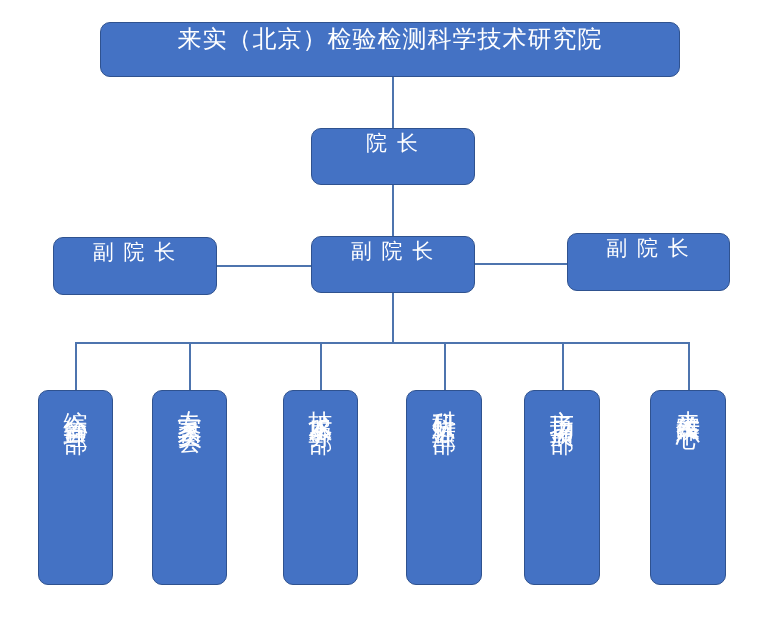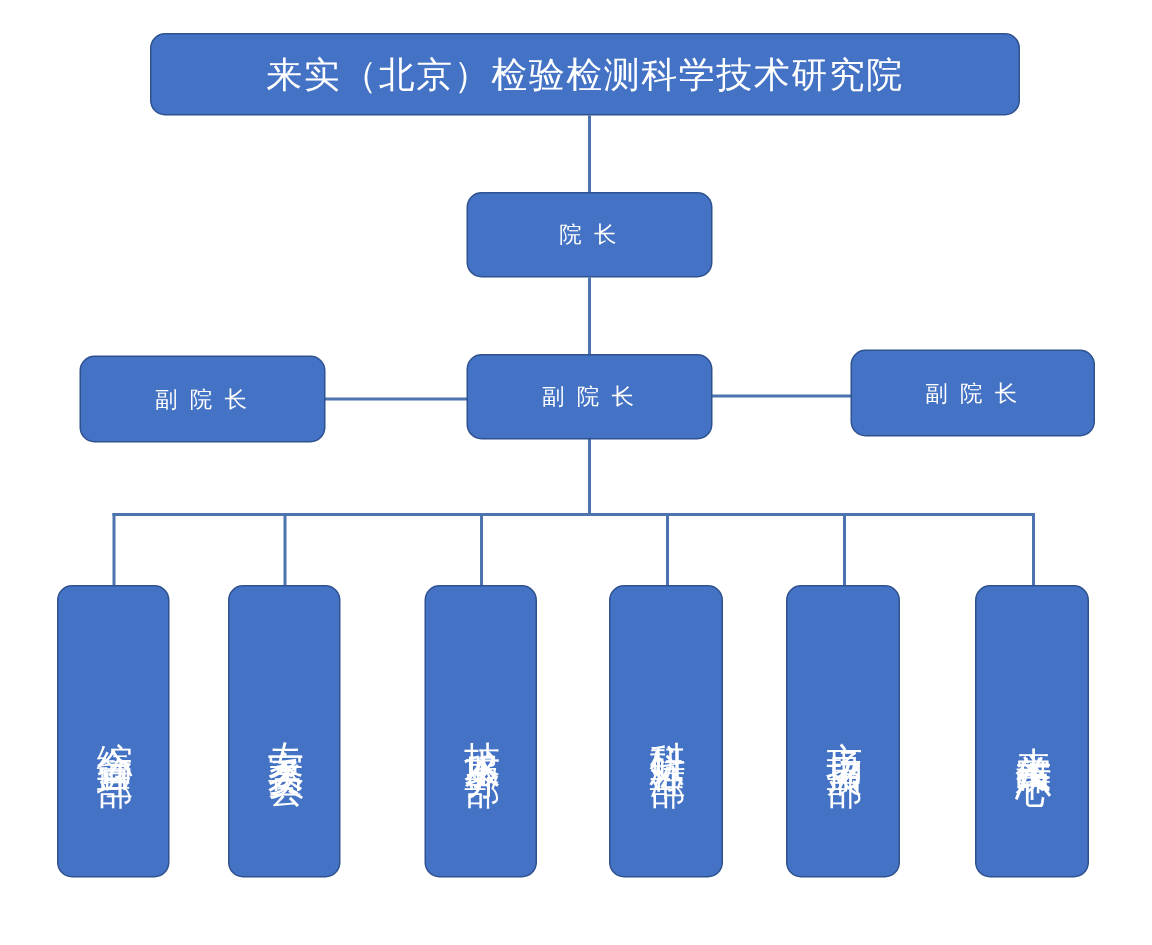--- a/index.html
+++ b/index.html
@@ -19,31 +19,30 @@
     height: 630px;
     background: #ffffff;
     overflow: hidden;
   }
   .org-box {
     position: absolute;
     background: var(--box-fill);
     border: 1.5px solid var(--box-border);
     border-radius: 10px;
     display: flex;
-    align-items: center;
     justify-content: center;
     color: var(--text);
   }
   .label-h {
     color: var(--text);
     white-space: pre;
     text-align: center;
   }
   .root-label  { font-size: 24px; letter-spacing: 1px; }
-  .title-label { font-size: 15px; letter-spacing: 2px; }
+  .title-label { font-size: 21px; letter-spacing: 2px; }
   .dept-label {
     color: var(--text);
     writing-mode: vertical-rl;
     text-orientation: upright;
     font-size: 24px;
     letter-spacing: 5px;
     line-height: 1;
   }
   .dept-label.tight { letter-spacing: 3px; }
   .conn {

